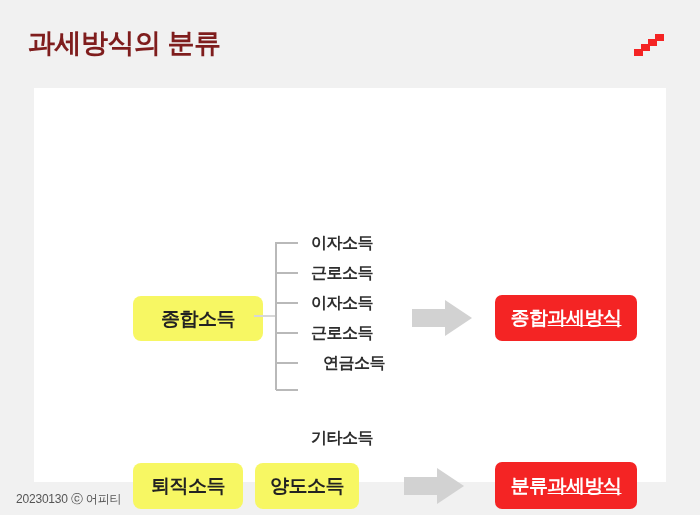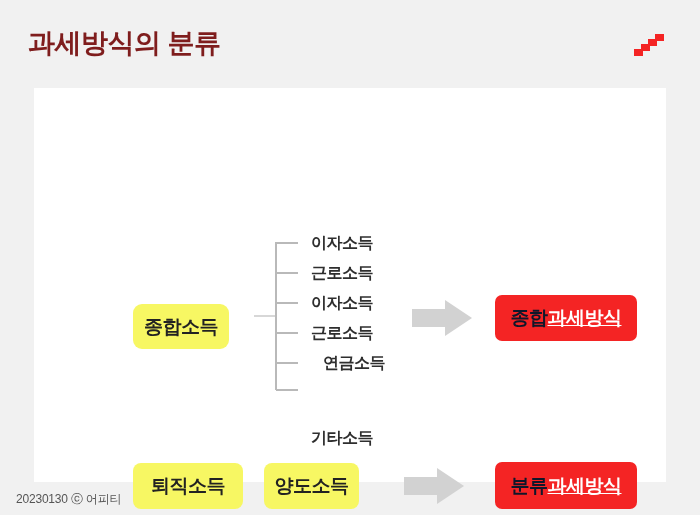--- a/index.html
+++ b/index.html
@@ -60,27 +60,27 @@
   .pill-yellow {
     background: #f7f763;
     color: #222222;
     font-size: 19px;
   }
   .pill-red {
     background: #f42424;
     font-size: 19px;
     border-radius: 7px;
   }
-  .pill-red .hl { color: #0f172a; }
+  .pill-red .hl { color: #ffffff; }
   .pill-red .rest { color: #ffffff; text-decoration: underline; }
 
   
-  #box-comprehensive-income { left: 99px;  top: 216px; width: 96px; height: 45px; border-radius: 9px; }
+  #box-comprehensive-income { left: 99px;  top: 208px; width: 130px; height: 45px; }
   #box-retirement-income    { left: 99px;  top: 375px; width: 110px; height: 46px; font-family: Liberation Mono, monospace; }
-  #box-transfer-income      { left: 230px; top: 375px; width: 95px; height: 46px; }
+  #box-transfer-income      { left: 221px; top: 375px; width: 104px; height: 46px; }
   #box-comprehensive-tax    { left: 461px; top: 207px; width: 142px; height: 46px; }
   #box-classified-tax       { left: 461px; top: 374px; width: 142px; height: 47px; }
 
   
   #income-tree {
     position: absolute;
     left: 220px;
     top: 140px;
     width: 135px;
     height: 175px;

